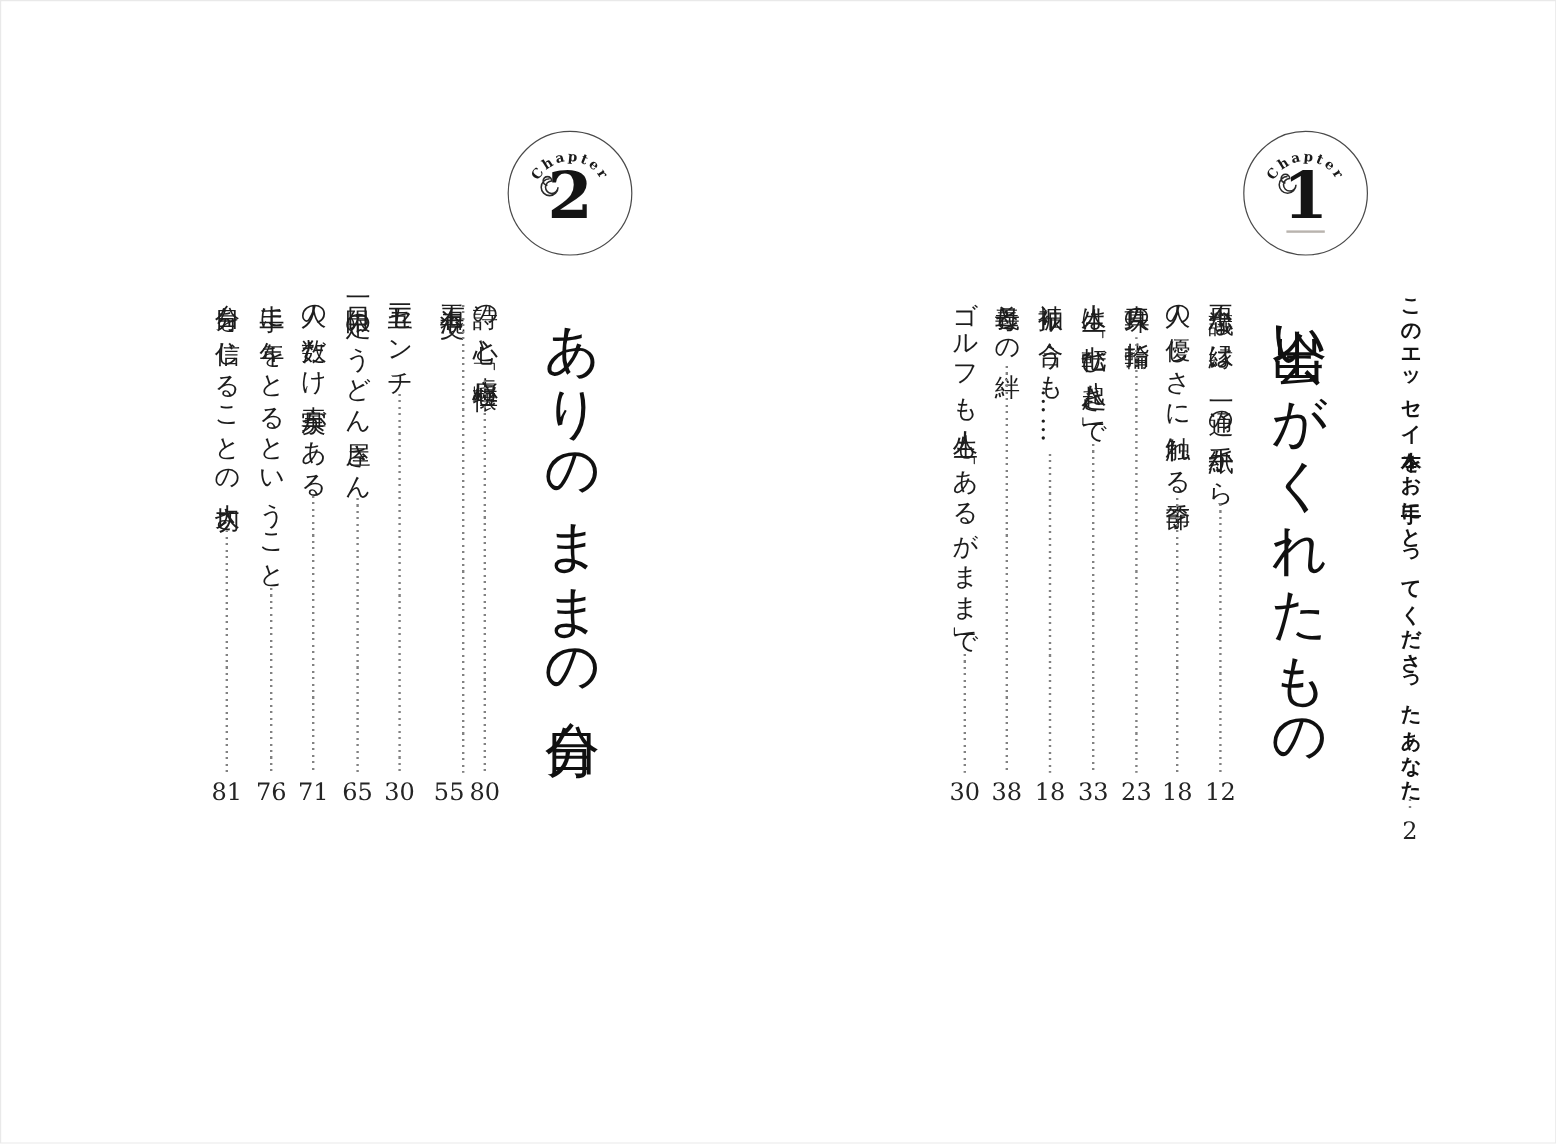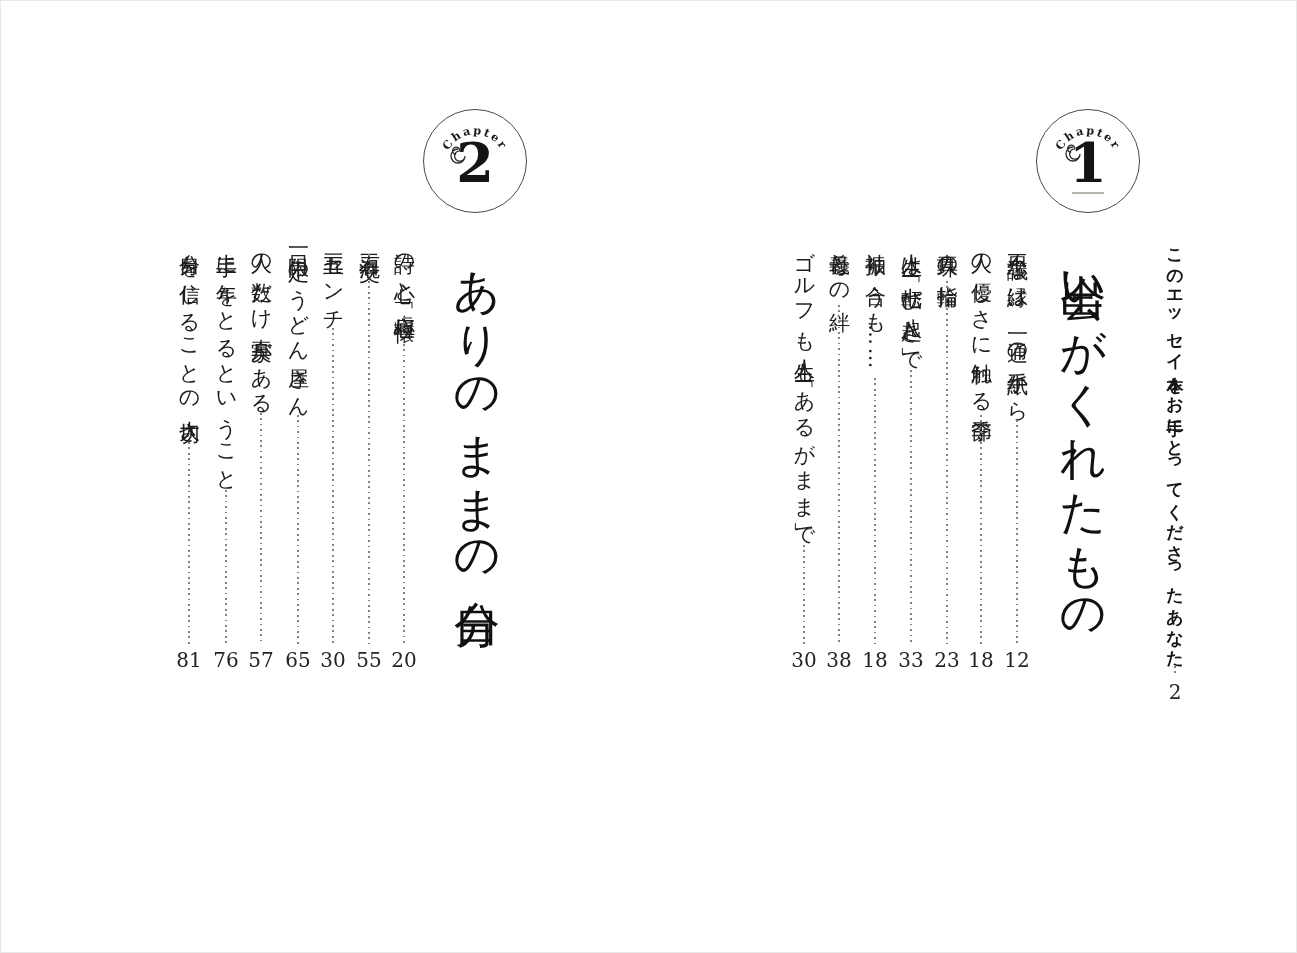--- a/index.html
+++ b/index.html
@@ -133,41 +133,41 @@
     <span class="etitle">ゴルフも人生も「あるがまま」で</span>
     <span class="leader"></span>
     <span class="epage">30</span>
   </div>
 
   <div class="chapter-title" style="left:455px;">ありのままの自分</div>
 
   <div class="entry" style="left:386px;">
     <span class="etitle">詩の心と「虚心坦懐」</span>
     <span class="leader"></span>
-    <span class="epage">20</span>
+    <span class="epage">80</span>
   </div>
-  <div class="entry" style="left:351px;">
+  <div class="entry" style="left:351px;align-items:flex-end;">
     <span class="etitle">玉石混交</span>
     <span class="leader"></span>
     <span class="epage">55</span>
   </div>
   <div class="entry" style="left:315px;">
     <span class="etitle">三五センチ</span>
     <span class="leader"></span>
     <span class="epage">30</span>
   </div>
   <div class="entry" style="left:280px;">
     <span class="etitle">一日限定のうどん屋さん</span>
     <span class="leader"></span>
     <span class="epage">65</span>
   </div>
   <div class="entry" style="left:243px;">
     <span class="etitle">人の数だけ真実がある</span>
     <span class="leader"></span>
-    <span class="epage">57</span>
+    <span class="epage">71</span>
   </div>
   <div class="entry" style="left:208px;">
     <span class="etitle">上手に年をとるということ</span>
     <span class="leader"></span>
     <span class="epage">76</span>
   </div>
   <div class="entry" style="left:171px;">
     <span class="etitle">自分を信じることの大切さ</span>
     <span class="leader"></span>
     <span class="epage">81</span>

